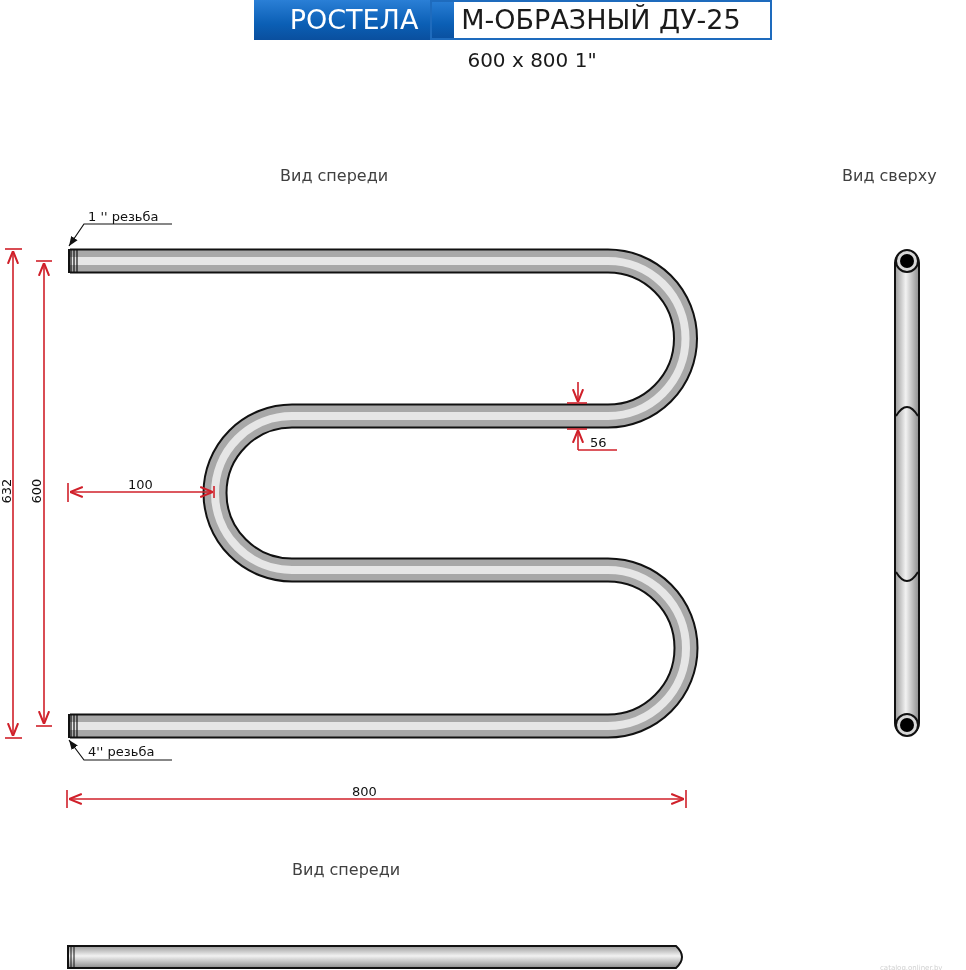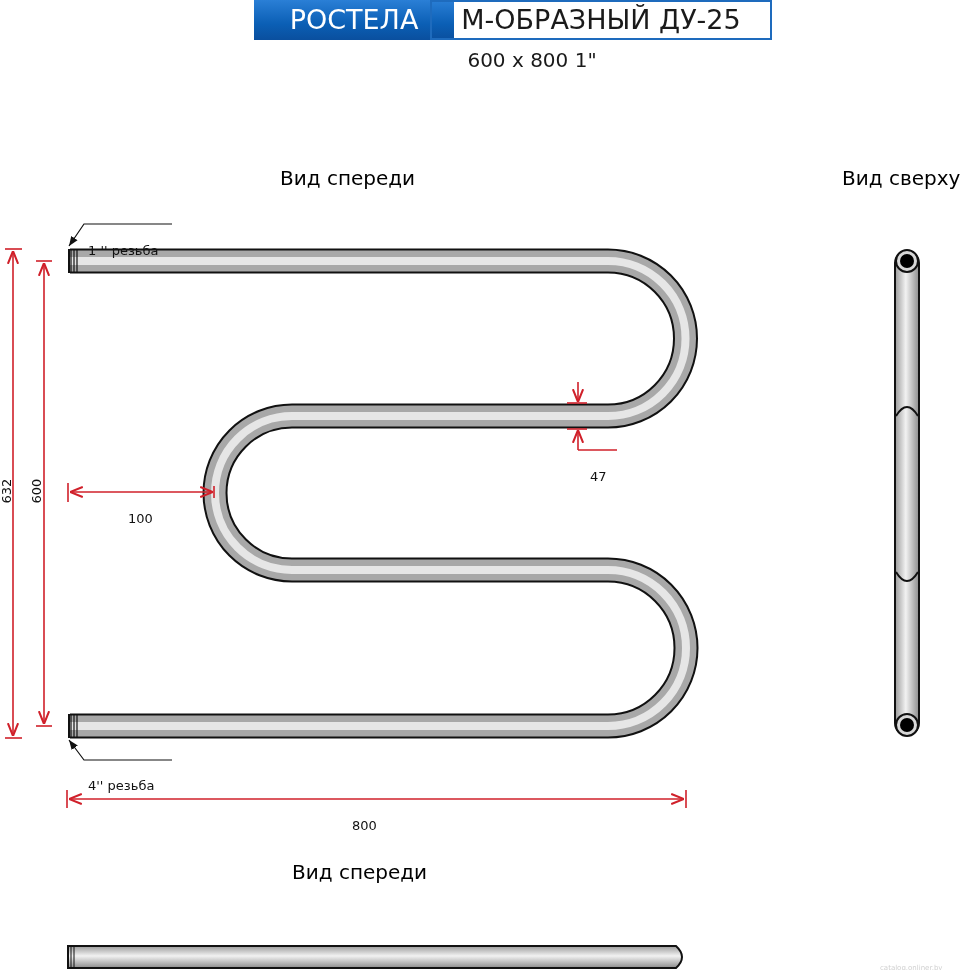--- a/index.html
+++ b/index.html
@@ -3,22 +3,22 @@
 <meta charset="utf-8">
 <style>
   html, body { margin: 0; padding: 0; background: #ffffff; }
   body { width: 966px; height: 970px; position: relative; overflow: hidden; font-family: "DejaVu Sans", sans-serif; }
   .brand { position: absolute; left: 254px; top: 0; width: 200px; height: 40px;
     background: linear-gradient(#2a7fd6, #0b5fb5 60%, #0a4f9e); color: #fff;
     font-size: 27px; line-height: 40px; text-align: center; }
   .model { position: absolute; left: 430px; top: 0; width: 338px; height: 36px;
     border: 2px solid #1e6bbd; color: #1a1a1a; font-size: 27px; line-height: 36px; text-align: center; }
   .size { position: absolute; left: 420px; top: 48px; width: 224px; text-align: center; font-size: 20px; color: #1a1a1a; }
-  .view-title { position: absolute; font-size: 20px; color: #000000; }
-  .dim { position: absolute; font-size: 13px; color: #111; margin-top: 34px; }
+  .view-title { position: absolute; font-size: 16px; color: #404040; }
+  .dim { position: absolute; font-size: 13px; color: #111; }
   .dim-v { position: absolute; font-size: 13px; color: #111; transform: rotate(-90deg); transform-origin: center; }
   .wm { position: absolute; left: 880px; top: 952px; font-size: 7px; color: #d0d0d0; margin-top: 12px; }
   svg { position: absolute; left: 0; top: 0; }
 </style>
 </head>
 <body>
 
 <div class="brand">РОСТЕЛА</div>
 <div class="model">М-ОБРАЗНЫЙ ДУ-25</div>
 <div class="size">600 x 800 1"</div>
@@ -122,16 +122,16 @@
     <line x1="74" y1="946" x2="74" y2="968" stroke="#111" stroke-width="1"></line>
   </g>
 </svg>
 
 <div class="dim" style="left:88px;top:209px;">1 '' резьба</div>
 <div class="dim" style="left:88px;top:744px;">4'' резьба</div>
 
 <div class="dim-v" style="left:-6px;top:484px;width:24px;">632</div>
 <div class="dim-v" style="left:24px;top:484px;width:24px;">600</div>
 <div class="dim" style="left:128px;top:477px;">100</div>
-<div class="dim" style="left:590px;top:435px;">47</div>
+<div class="dim" style="left:590px;top:435px;">56</div>
 <div class="dim" style="left:352px;top:784px;">800</div>
 
 <div class="wm">catalog.onliner.by</div>
 
 </body></html>

